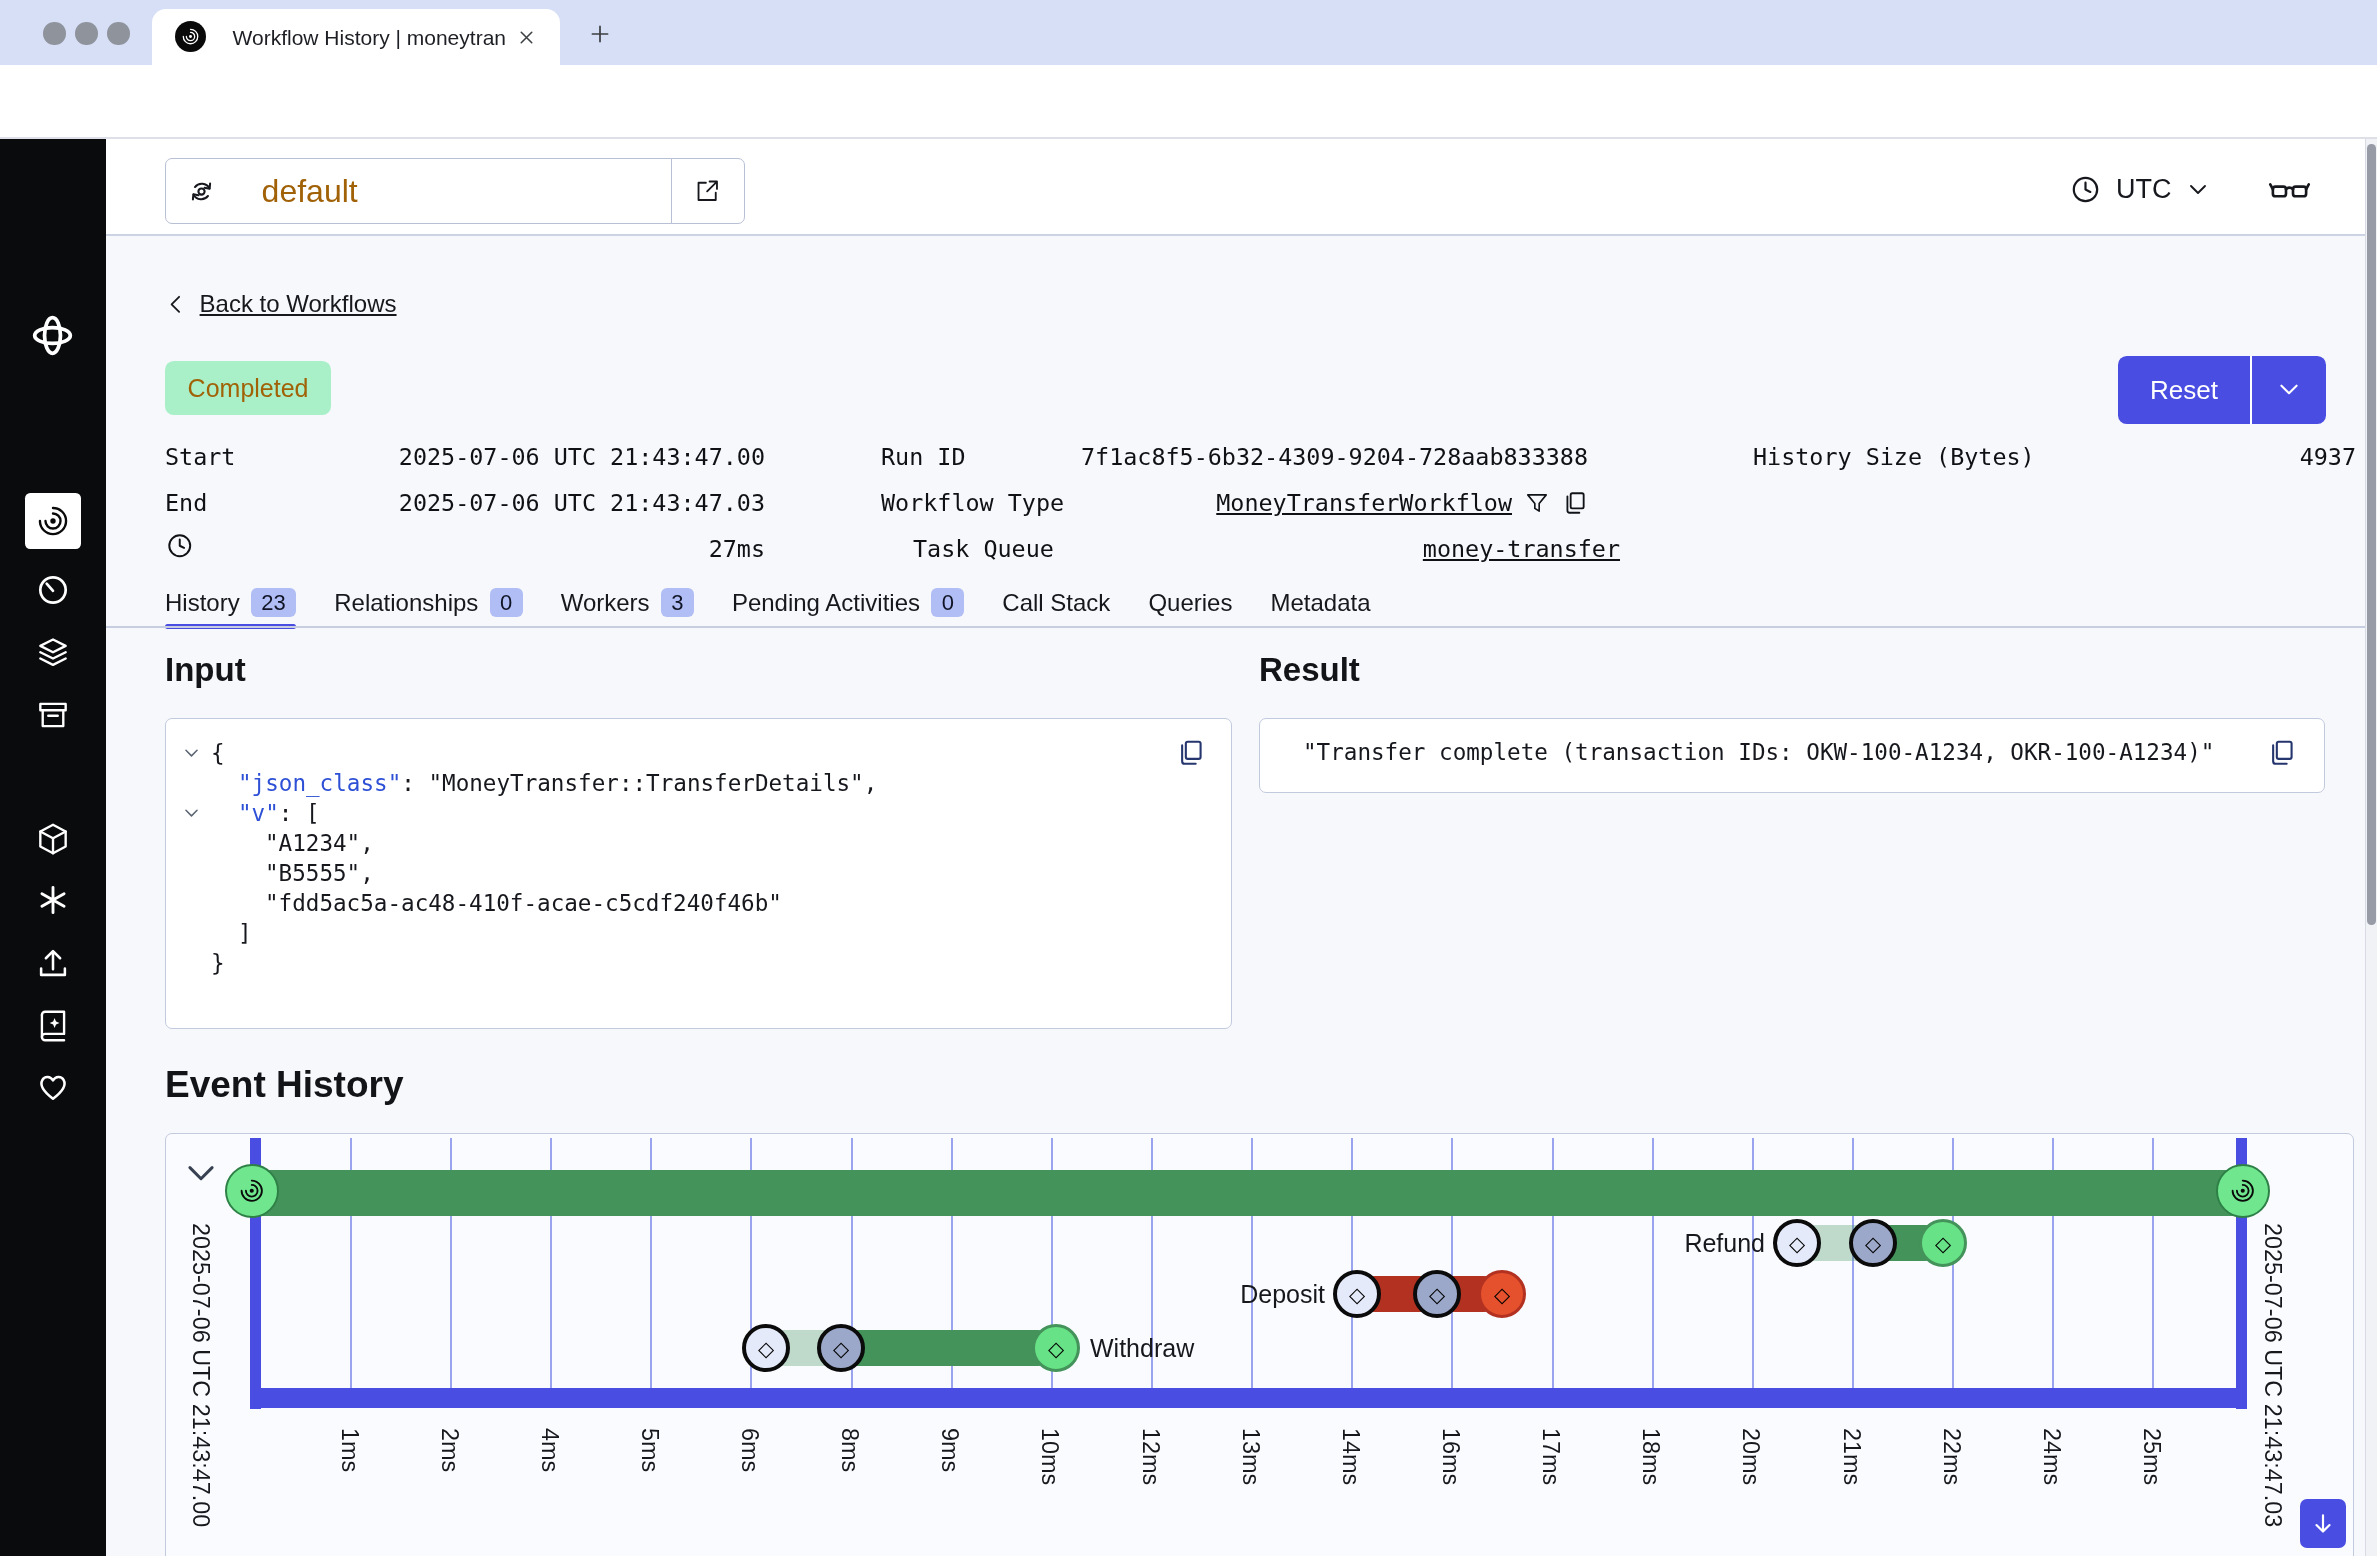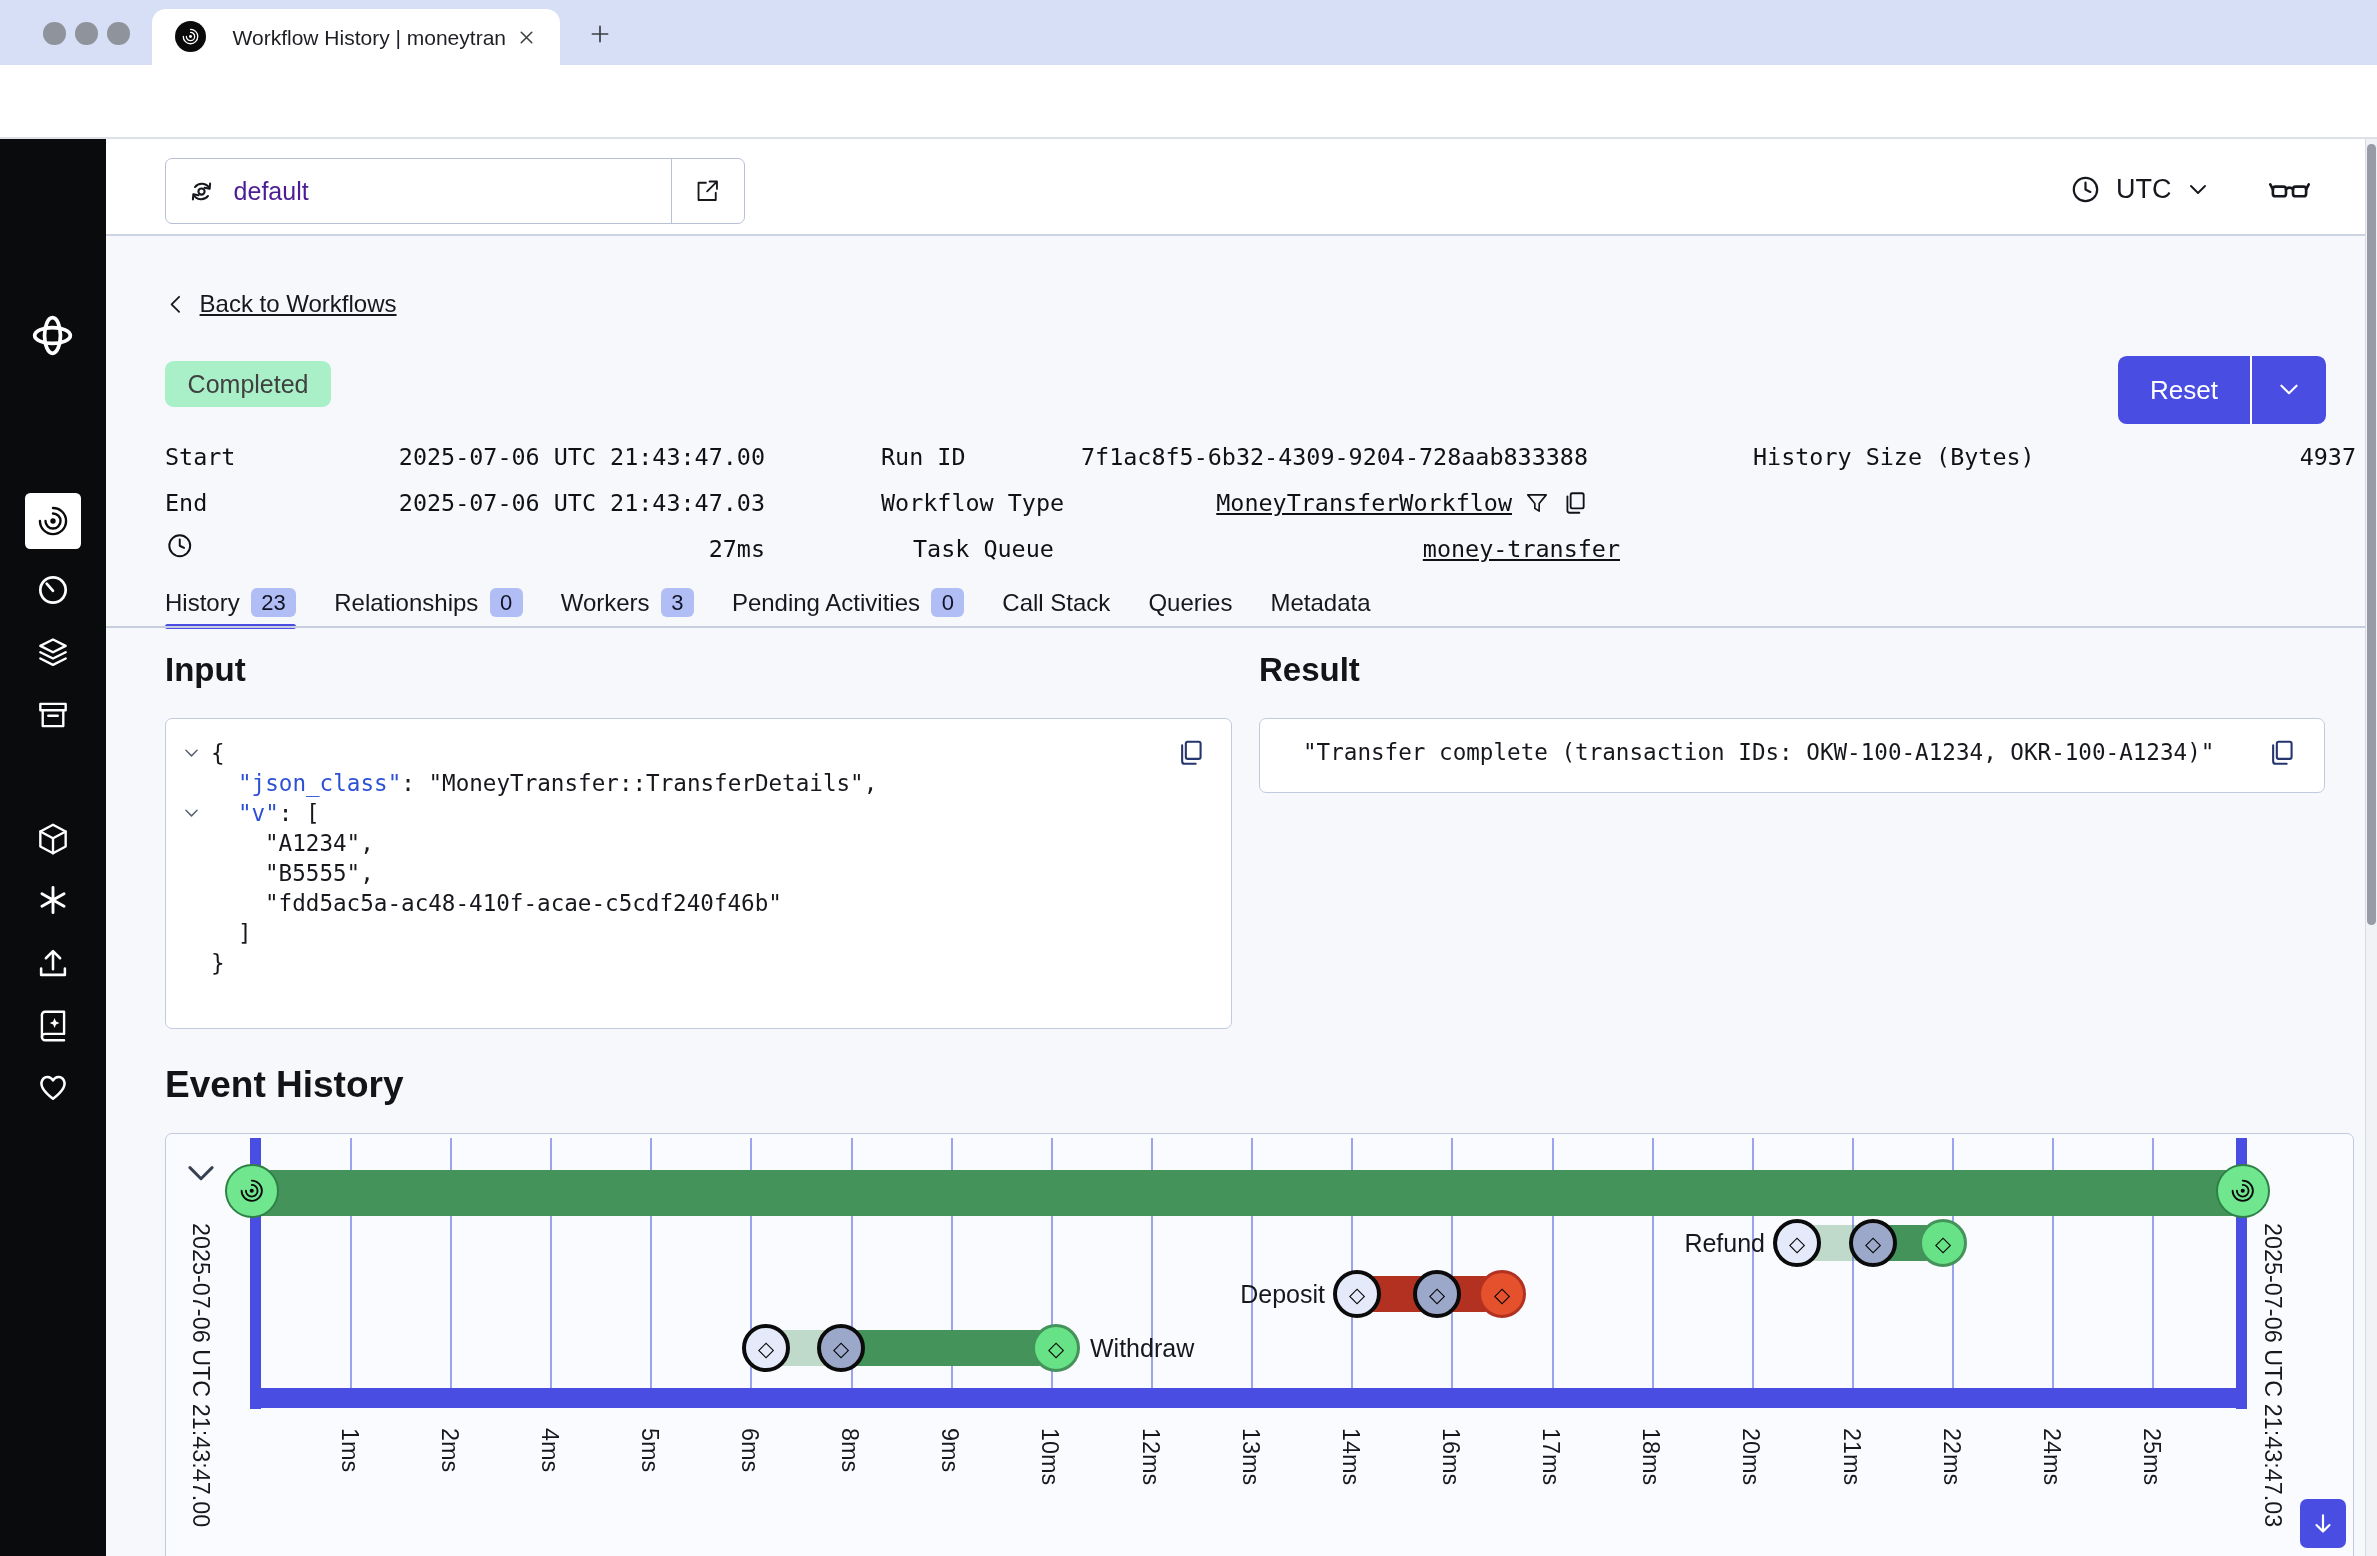--- a/index.html
+++ b/index.html
@@ -20,28 +20,28 @@
   #url-pill{left:213px;top:76px;width:1866px;height:52px;background:#e9edf9;border-radius:26px;display:flex;align-items:center;}
   #url-text{margin-left:12px;font-size:22.6px;color:#25282e;white-space:nowrap;}
   
   #sidebar{left:0;top:139px;width:106px;height:1418px;background:#0a0b0d;}
   .side-active{left:25px;top:354px;width:56px;height:56px;background:#fff;border-radius:5.2px;}
   
   #header-row{left:106px;top:139px;width:2272px;height:97px;background:#fff;}
   #header-border{left:106px;top:234px;width:2272px;height:1.7px;background:#ccd3e2;}
   #ns-select{left:165px;top:158px;width:508px;height:66px;border:1.7px solid #b8c0d6;border-radius:7px 0 0 7px;background:#fff;display:flex;align-items:center;gap:15.6px;padding-left:19px;box-sizing:border-box;}
   #ns-open{left:671px;top:158px;width:74px;height:66px;border:1.7px solid #b8c0d6;border-left:0.9px solid #b8c0d6;border-radius:0 7px 7px 0;background:#fff;display:flex;align-items:center;justify-content:center;box-sizing:border-box;}
-  #ns-select span.txt{font-size:25px;color:#4c1d95;}
+  #ns-select span.txt{font-size:32px;color:#a16207;margin-left:28px;}
   #utc-group{left:2069px;top:165px;height:49px;display:flex;align-items:center;gap:14px;}
   #utc-label{font-size:27px;color:#16181d;}
   
   #content-bg{left:106px;top:236px;width:2272px;height:1321px;background:#f7f8fb;}
   #back-link{left:165px;top:290px;display:flex;align-items:center;gap:12px;}
   #back-link .txt{font-size:24px;font-weight:500;color:#16181d;text-decoration:underline;}
-  #status-badge{left:165px;top:361px;height:46px;background:#a9f0c9;border-radius:8.7px;padding:0 22.6px;display:flex;align-items:center;font-size:25px;color:#404040;}
+  #status-badge{left:165px;top:361px;height:54px;background:#a9f0c9;border-radius:8.7px;padding:0 22.6px;display:flex;align-items:center;font-size:25px;color:#a16207;}
   #wf-title{left:406px;top:354px;font-size:43px;font-weight:600;color:#121417;letter-spacing:-0.4px;white-space:nowrap;}
   #reset-btn{left:2118px;top:356px;height:68px;display:flex;}
   #reset-main{width:132px;background:#4a4de2;border-radius:8.7px 0 0 8.7px;color:#fff;font-size:26px;display:flex;align-items:center;justify-content:center;}
   #reset-caret{width:74px;background:#4a4de2;border-radius:0 8.7px 8.7px 0;border-left:2.6px solid #fff;display:flex;align-items:center;justify-content:center;}
   .drow{display:flex;justify-content:space-between;align-items:center;font-size:23.4px;color:#0f1115;}
   .drow .lbl{white-space:nowrap;}
   .drow .val{display:flex;align-items:center;gap:12px;white-space:nowrap;}
   .drow .link{text-decoration:underline;}
   
   #tabs-row{left:165px;top:580px;height:45px;display:flex;align-items:center;gap:38px;}

